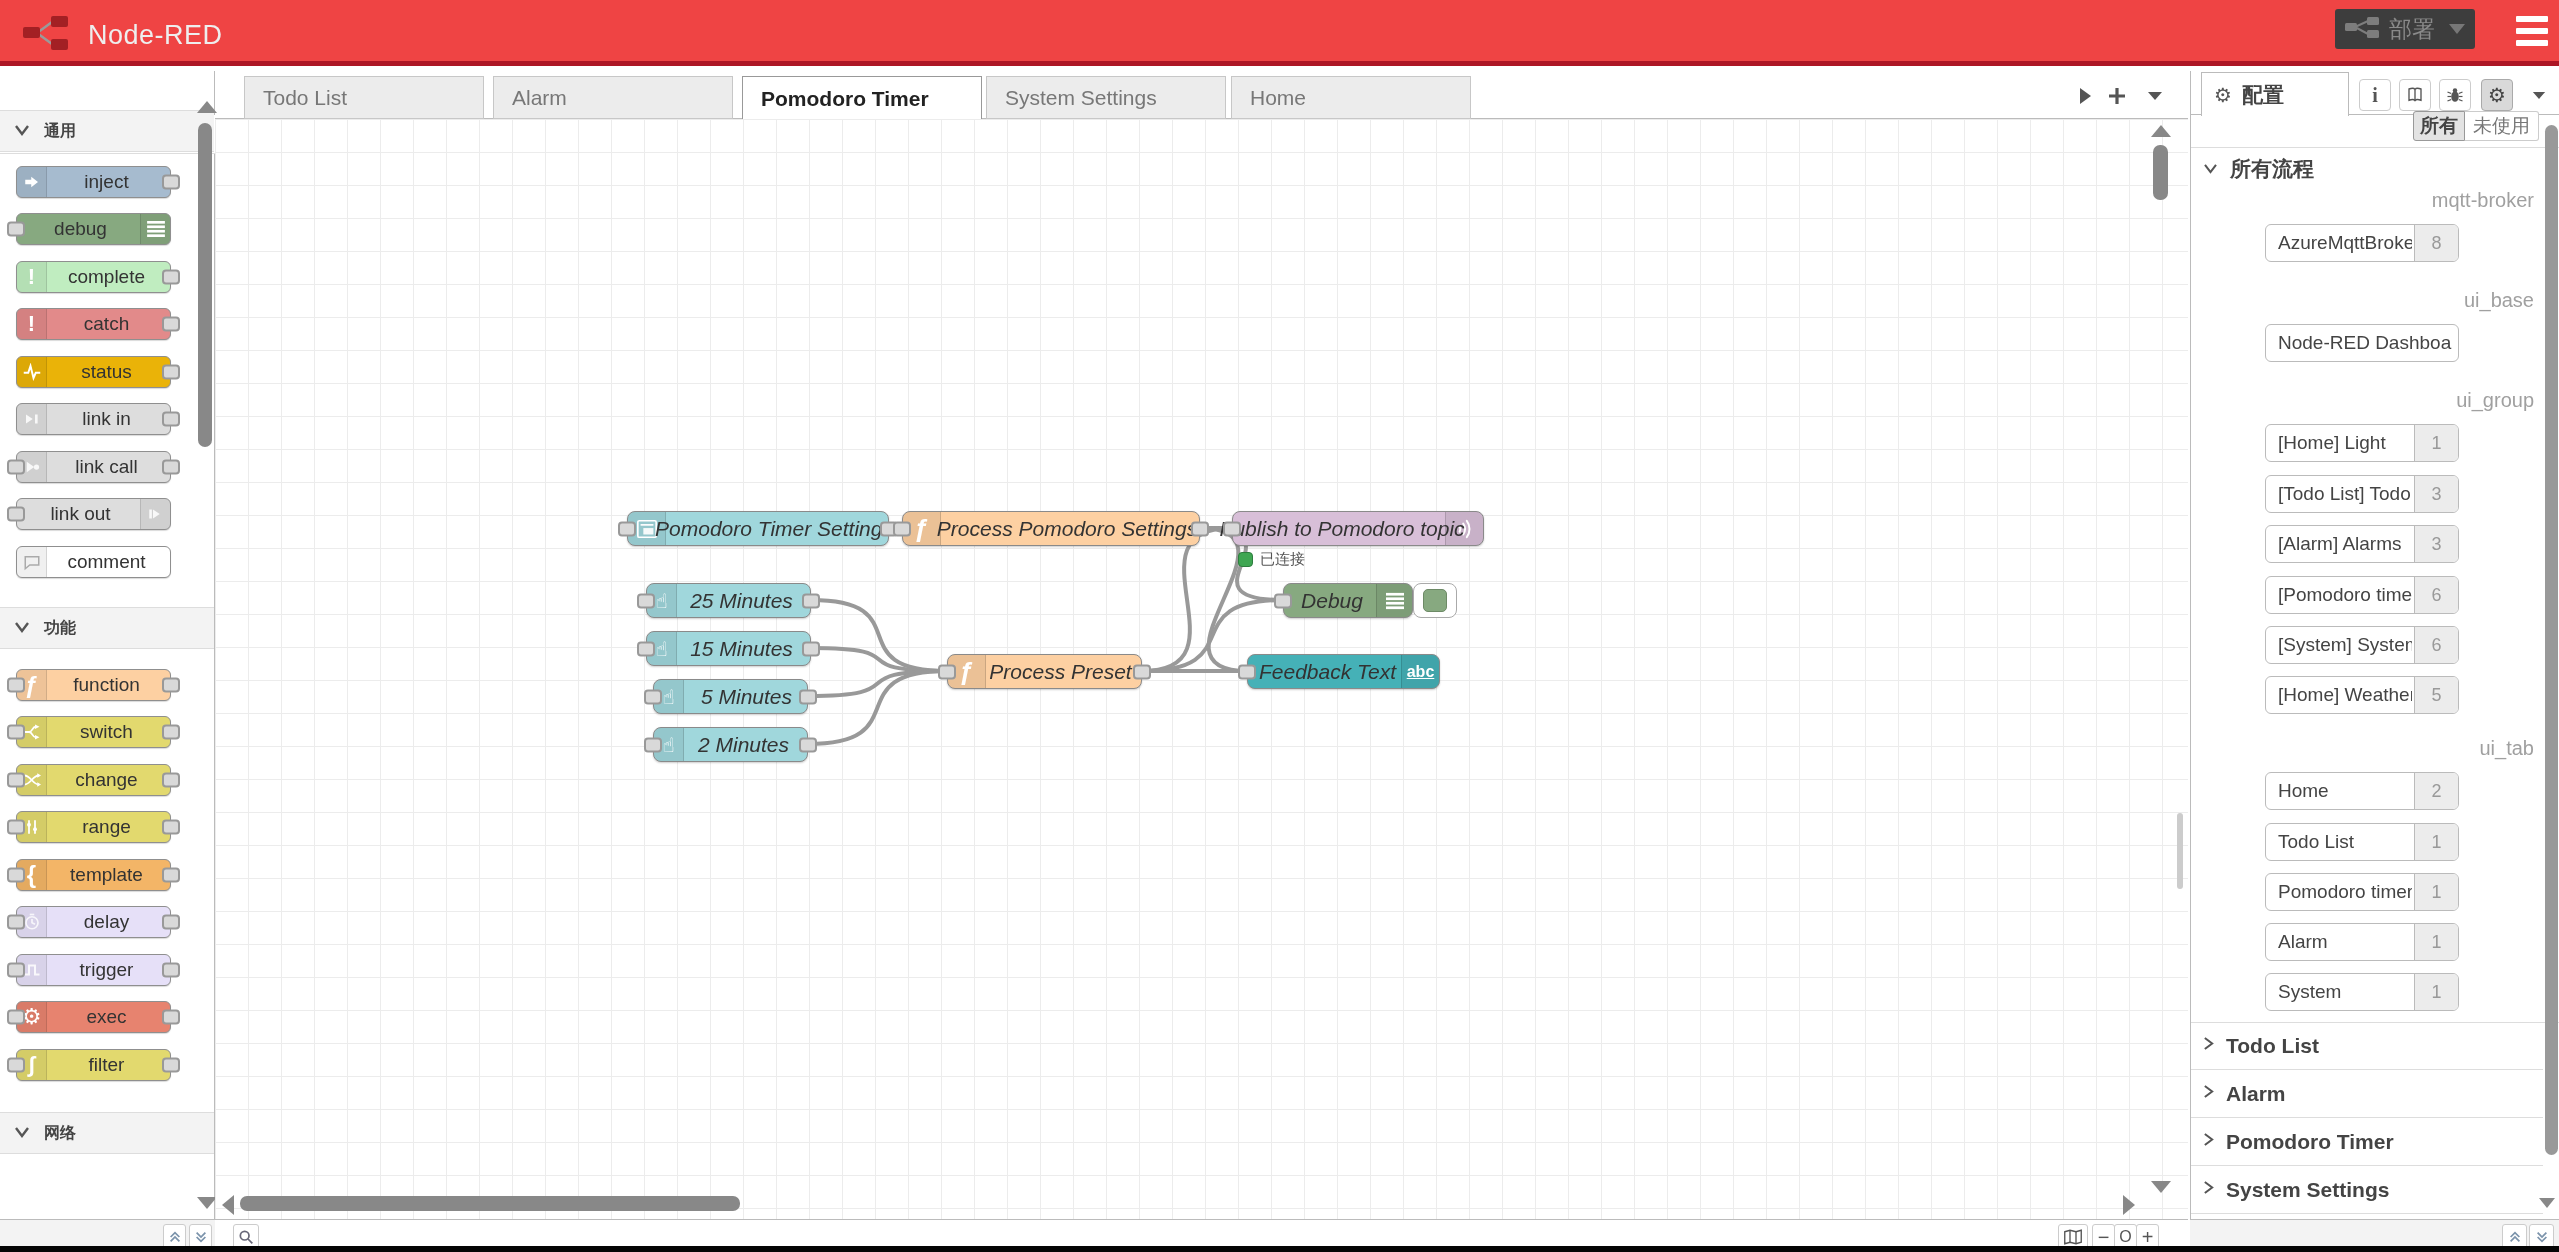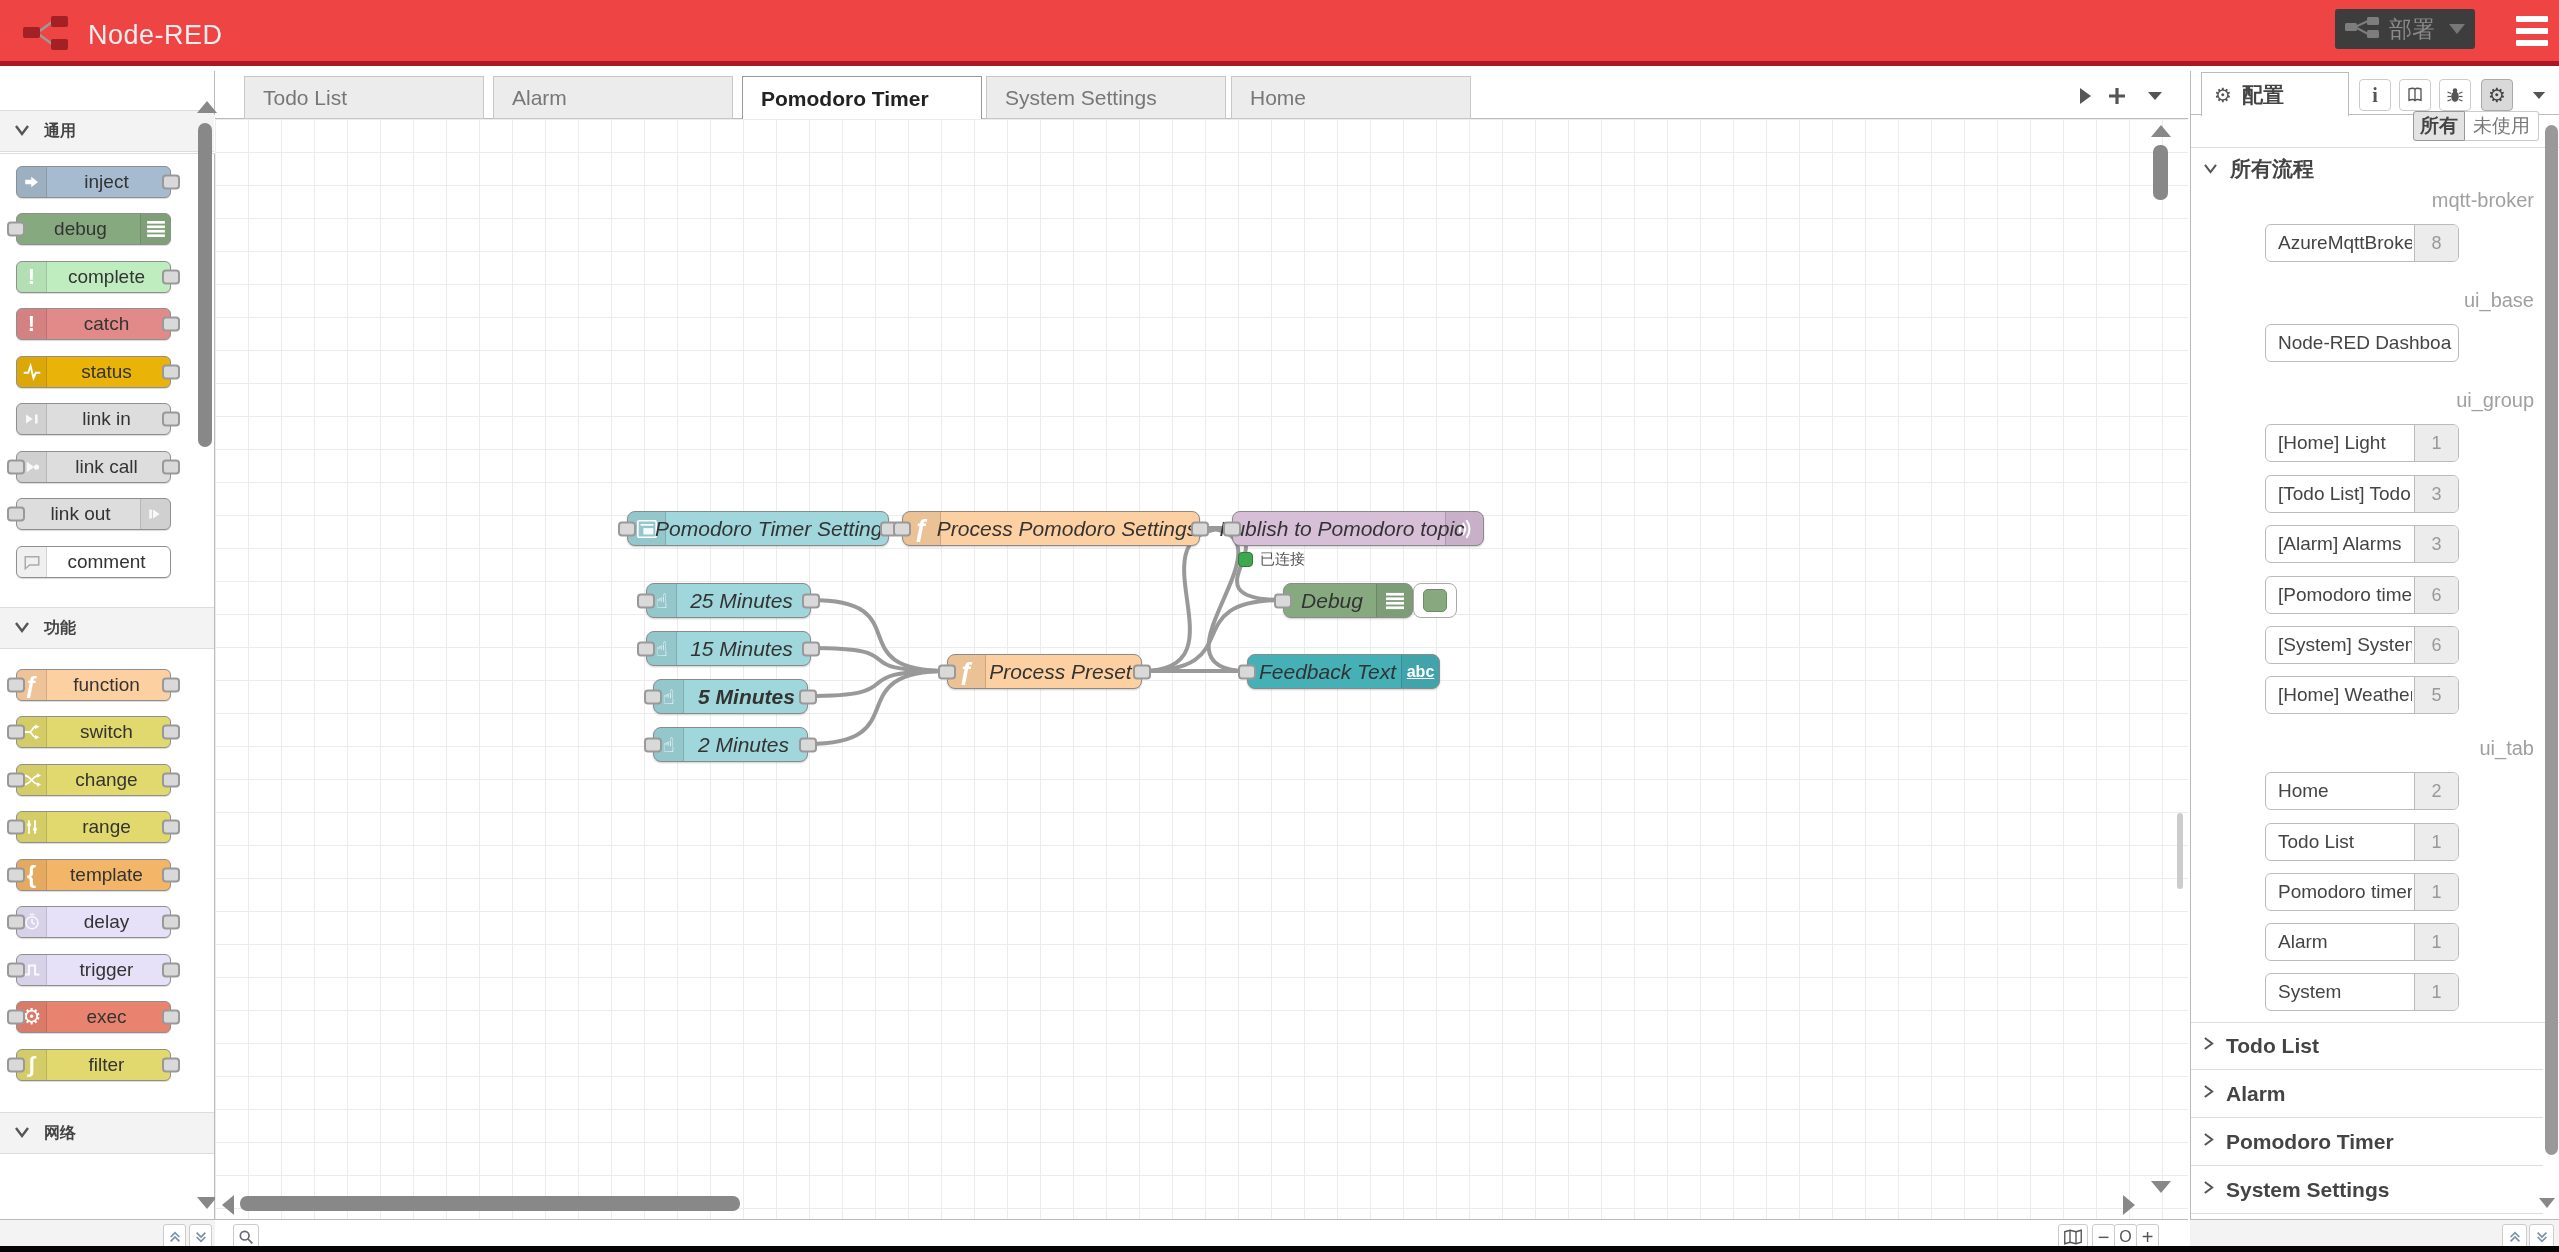--- a/index.html
+++ b/index.html
@@ -460,21 +460,21 @@
           <span style="color:#fff;font-size:20px;">☝</span>
         </span>
       <span class="nlabel" style="left:30px;right:4px;">15 Minutes</span>
       <span class="port pl"></span>
       <span class="port pr"></span>
     </div>
     <div class="fnode" style="left:438px;top:560px;width:155px;background:#a0d7dc;">
       <span class="nic l" style="width:30px;">
           <span style="color:#fff;font-size:20px;">☝</span>
         </span>
-      <span class="nlabel" style="left:36px;right:4px;font-weight:bold;">5 Minutes</span>
+      <span class="nlabel" style="left:36px;right:4px;">5 Minutes</span>
       <span class="port pl"></span>
       <span class="port pr"></span>
     </div>
     <div class="fnode" style="left:438px;top:608px;width:155px;background:#a0d7dc;">
       <span class="nic l" style="width:30px;">
           <span style="color:#fff;font-size:20px;">☝</span>
         </span>
       <span class="nlabel" style="left:30px;right:4px;">2 Minutes</span>
       <span class="port pl"></span>
       <span class="port pr"></span>

